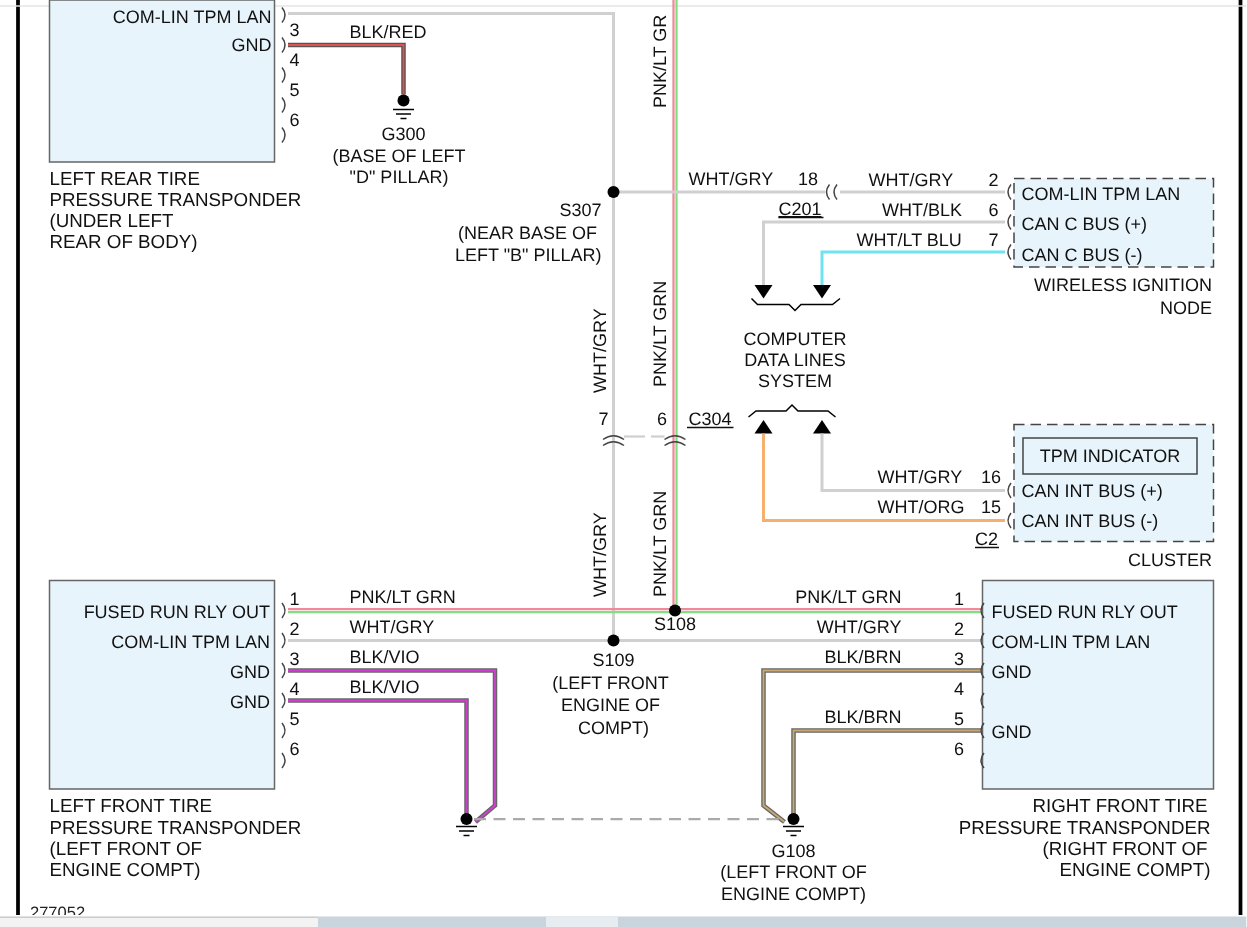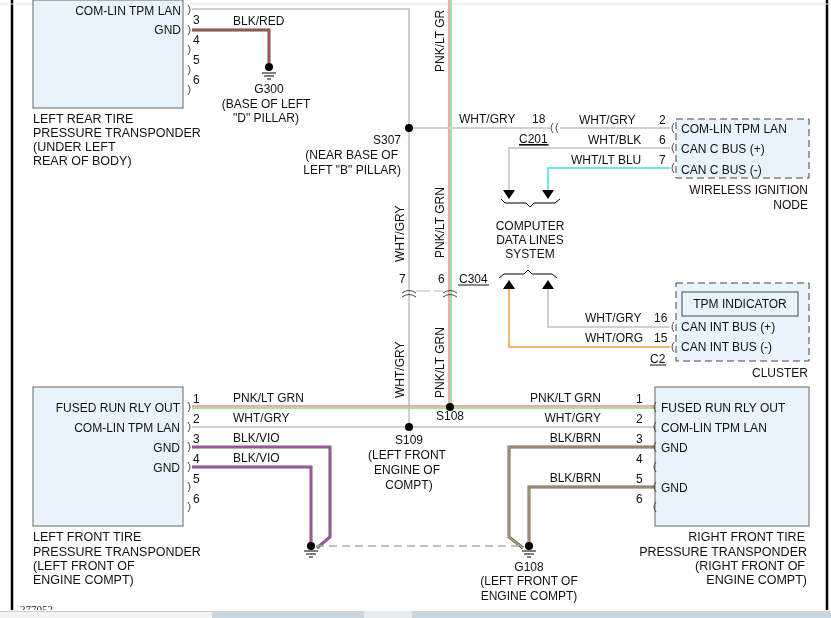--- a/index.html
+++ b/index.html
@@ -5,21 +5,21 @@
   html, body { margin:0; padding:0; background:#ffffff; }
   body { width:831px; height:618px; position:relative; overflow:hidden;
          font-family:"Liberation Sans", "DejaVu Sans", sans-serif; }
   #diagram { position:absolute; left:0; top:0; }
   .t { font-family:"Liberation Sans", "DejaVu Sans", sans-serif; font-size:12px; fill:#111; }
   .tl { font-family:"Liberation Sans", "DejaVu Sans", sans-serif; font-size:12.5px; fill:#111; }
   .bottom-strip { position:absolute; left:0; top:610px; width:831px; height:8px; background:#ffffff; }
   .strip-a { position:absolute; left:0; top:611px; width:212px; height:7px; background:#f3f3f3; border-top:1px solid #ccc; }
   .strip-b { position:absolute; left:212px; top:611px; width:619px; height:7px; background:#c9d4dc; }
   .strip-c { position:absolute; left:364px; top:611px; width:48px; height:7px; background:#e6ecef; }
-  .fig-id { position:absolute; left:20px; top:603px; font-size:11px; color:#222; font-family:Liberation Serif, serif; }
+  .fig-id { position:absolute; left:20px; top:603px; font-size:11px; color:#222; font-family:Liberation Sans, sans-serif; }
 </style>
 </head>
 <body>
 
 <svg id="diagram" width="831" height="618" viewBox="0 0 831 618" xmlns="http://www.w3.org/2000/svg">
 
   <line x1="12" y1="0" x2="12" y2="610" stroke="#000" stroke-width="2.5"></line>
   <line x1="827" y1="0" x2="827" y2="610" stroke="#000" stroke-width="2.5"></line>
   <line x1="0" y1="4" x2="831" y2="4" stroke="#e4e4e4" stroke-width="1"></line>
 

